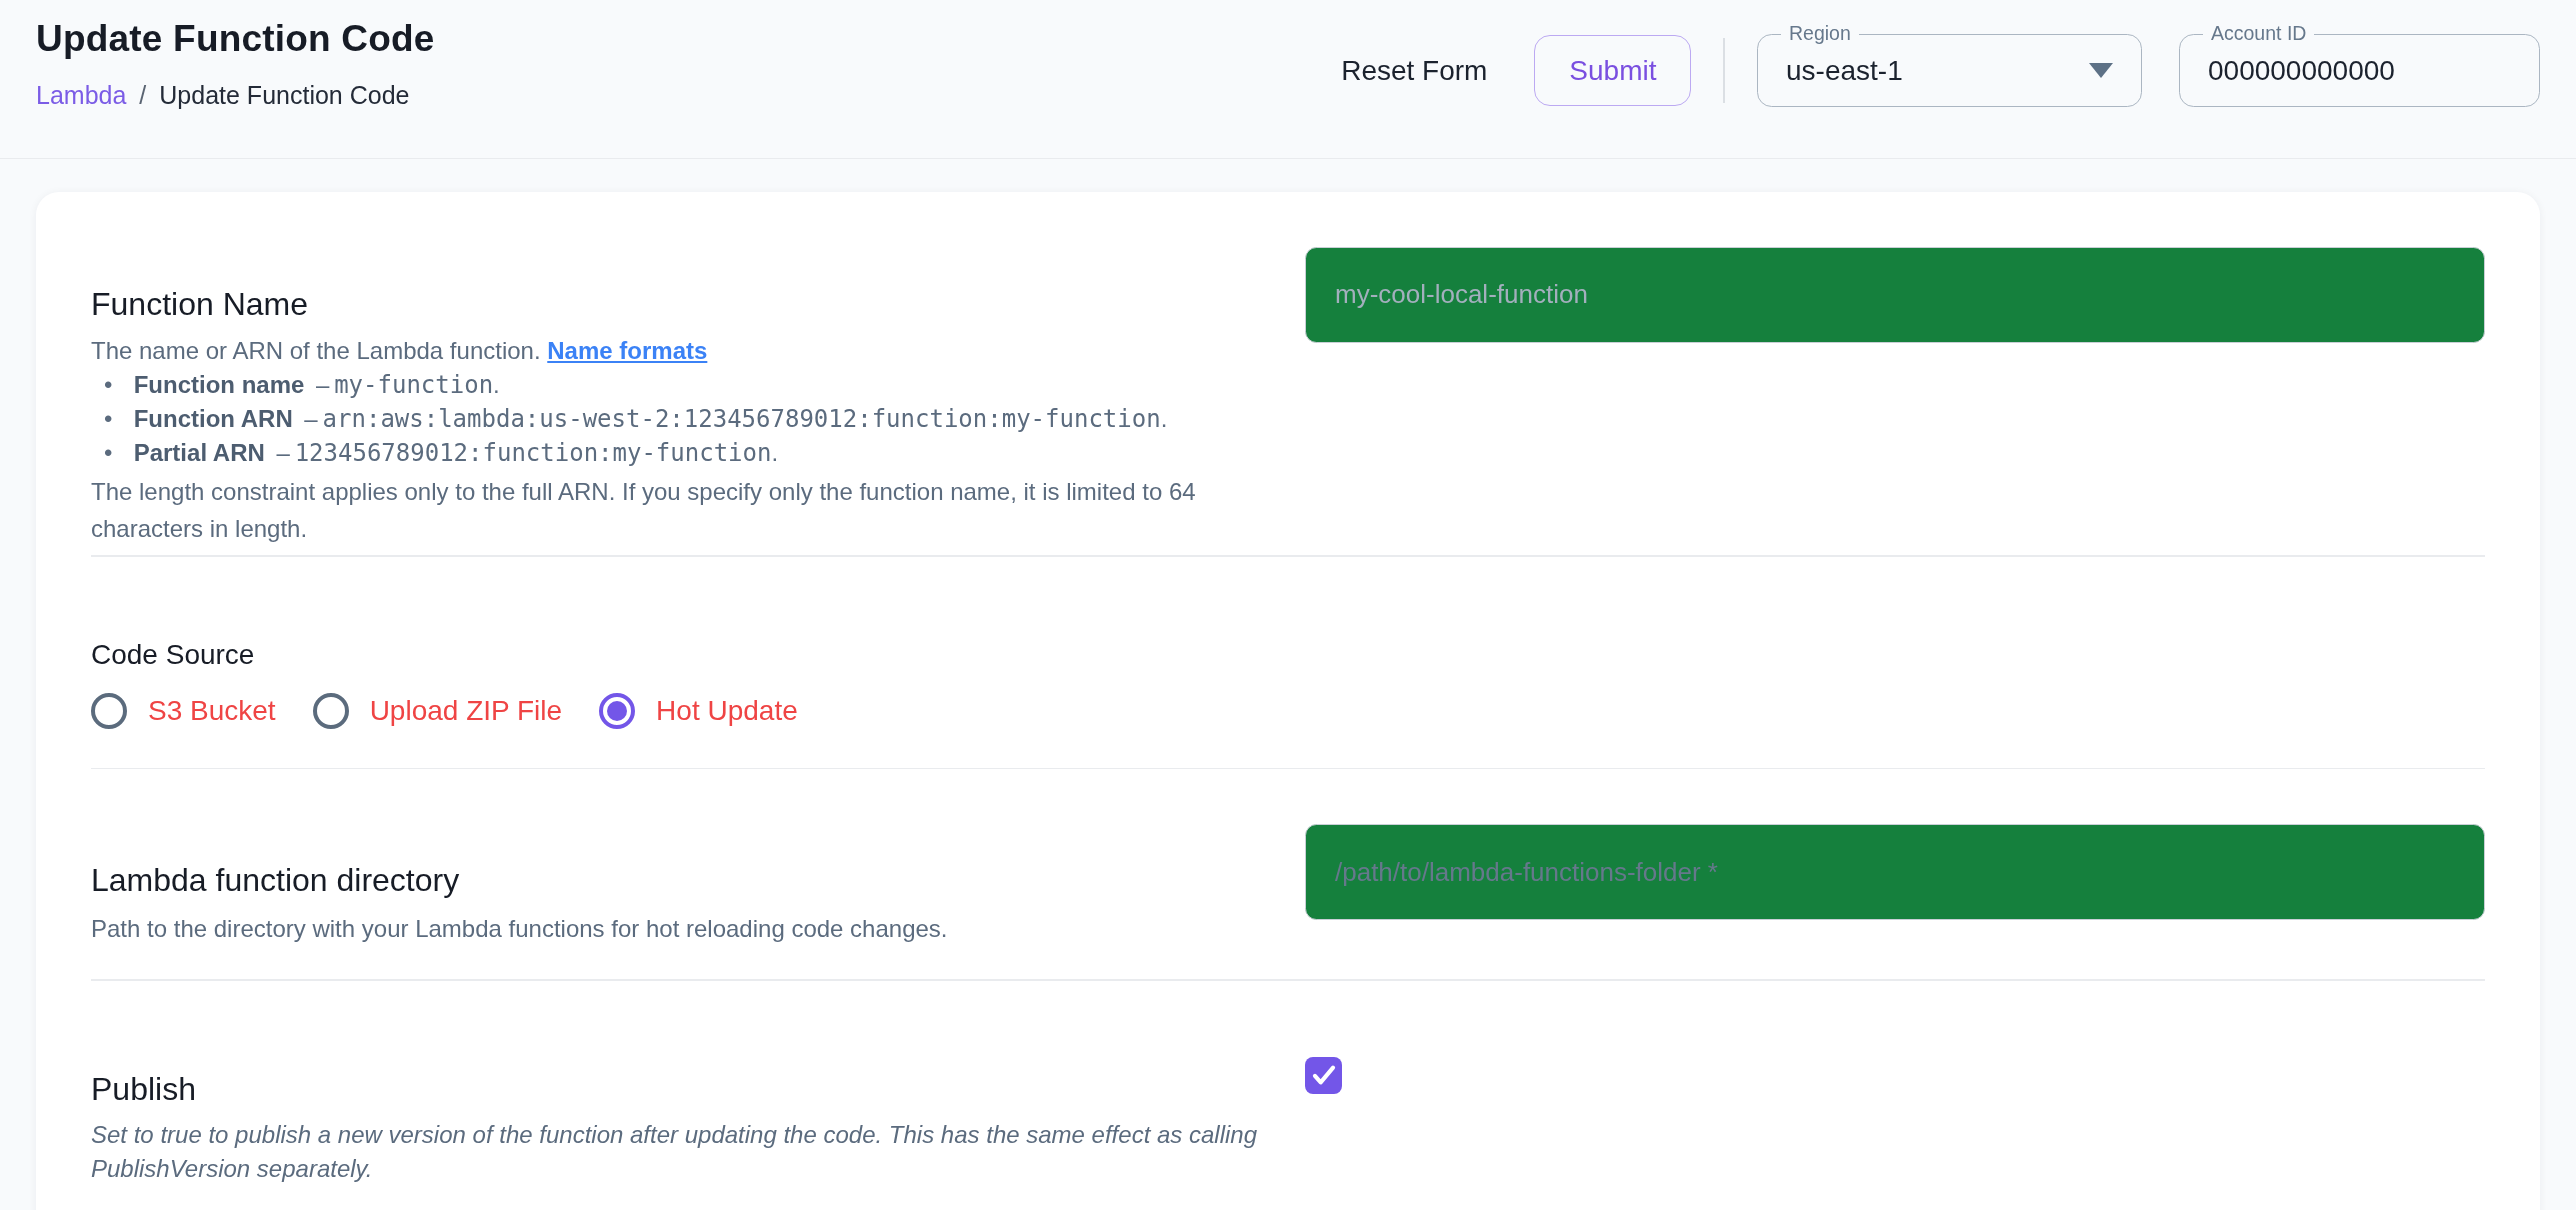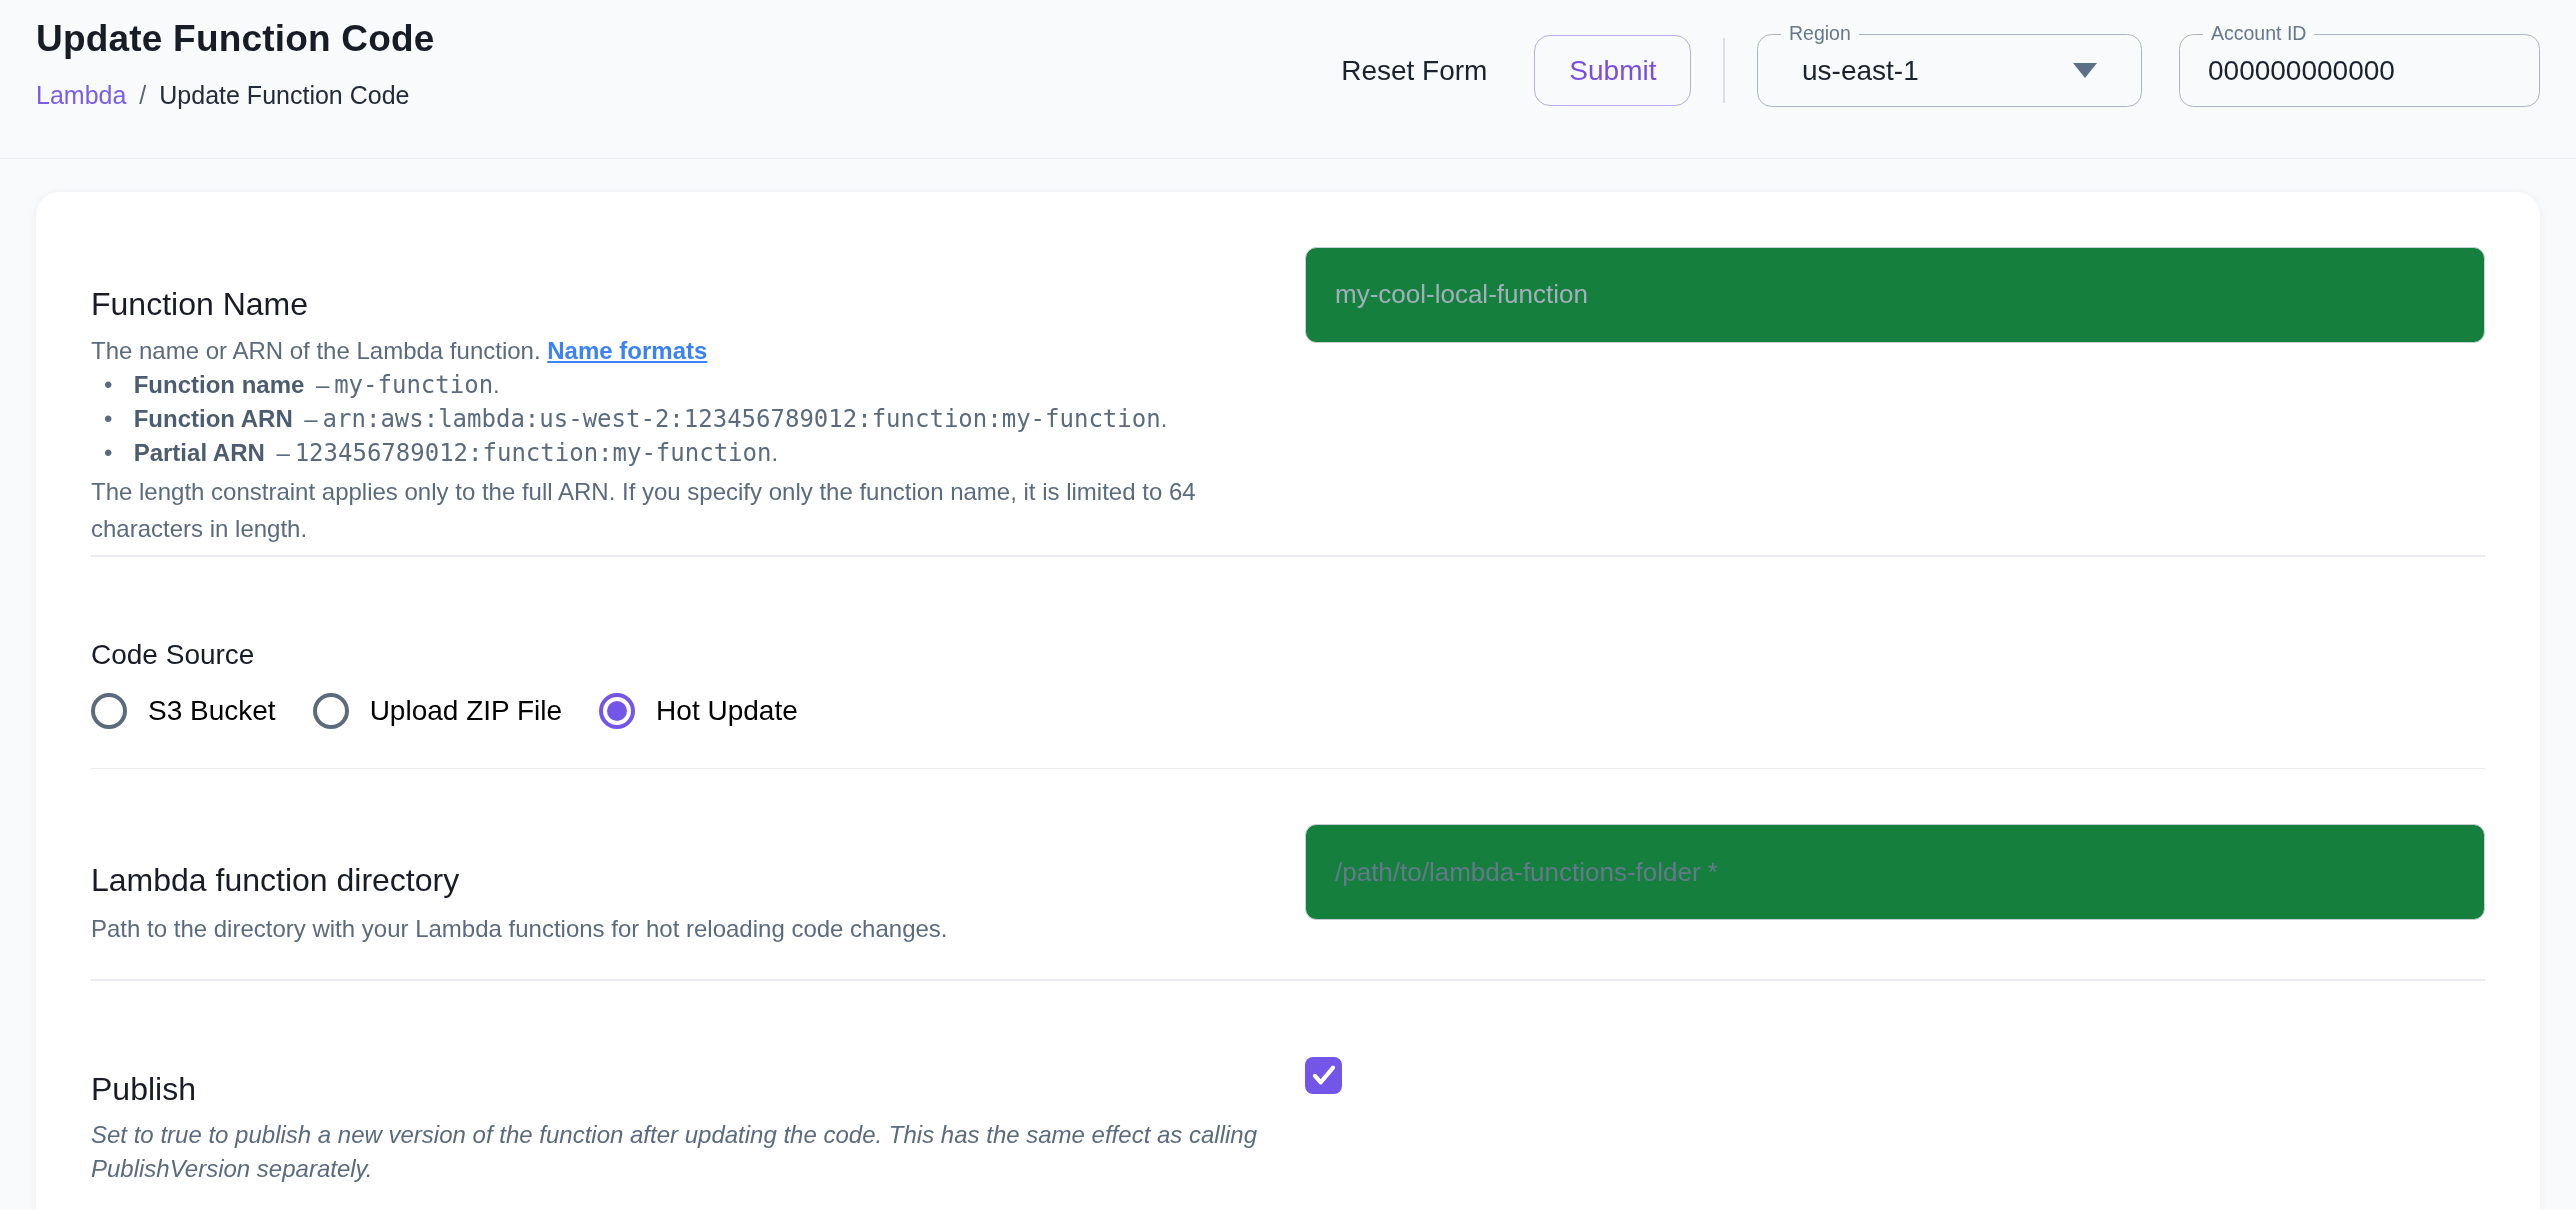--- a/index.html
+++ b/index.html
@@ -32,21 +32,21 @@
     border:1.6px solid #BCA9F2; border-radius:16px;
     font-family:inherit; font-size:28px; color:#7A4FE0; cursor:pointer;
   }
   .v-divider { width:1.6px; height:65px; background:#DBDFE4; margin:0 32px; }
 
   .field { position:relative; height:73px; border:1.6px solid #ABB6C2; border-radius:14.6px; background:transparent; }
   .field-label {
     position:absolute; top:-13px; left:23px; background:#F8FAFC;
     padding:0 8px; font-size:19.5px; color:#66788C; white-space:nowrap;
   }
-  .region-field { width:385px; margin-right:37px; display:flex; align-items:center; justify-content:space-between; padding:0 44px; cursor:pointer; }
+  .region-field { width:385px; margin-right:37px; display:flex; align-items:center; justify-content:space-between; padding:0 28px; cursor:pointer; }
   .region-value { font-size:28px; color:#1B222E; }
   .arrow-down {
     width:0; height:0;
     border-left:12px solid transparent; border-right:12px solid transparent;
     border-top:15.4px solid #5D7186;
   }
   .account-field { width:361px; }
   .account-input {
     width:100%; height:100%; border:none; background:transparent;
     font-family:inherit; font-size:28px; color:#1B222E; padding:0 28px; border-radius:14.6px;
@@ -93,21 +93,21 @@
   
   .row-2 { height:211px; }
   .row-2 .col-left { width:100%; padding-top:49px; }
   .radio-group { display:flex; align-items:center; margin-top:21px; column-gap:37px; }
   .radio-item { display:flex; align-items:center; gap:21px; cursor:pointer; }
   .radio-circle { width:36px; height:36px; border-radius:50%; border:4px solid #5B6B7D; flex:none; }
   .radio-circle.selected { border:4.9px solid #7356E8; position:relative; }
   .radio-circle.selected::after {
     content:""; position:absolute; inset:4px; border-radius:50%; background:#7356E8;
   }
-  .radio-label { font-size:28px; color:#000000; }
+  .radio-label { font-size:28px; color:#ef4444; }
 
   
   .row-3 { height:210px; }
   .row-3 .col-left { padding-top:60px; }
   .row-3 .desc { margin-top:11.4px; }
   .row-3 .col-right { padding-top:55px; }
 
   
   .row-4 { min-height:244px; }
   .row-4 .col-left { padding-top:57px; }

